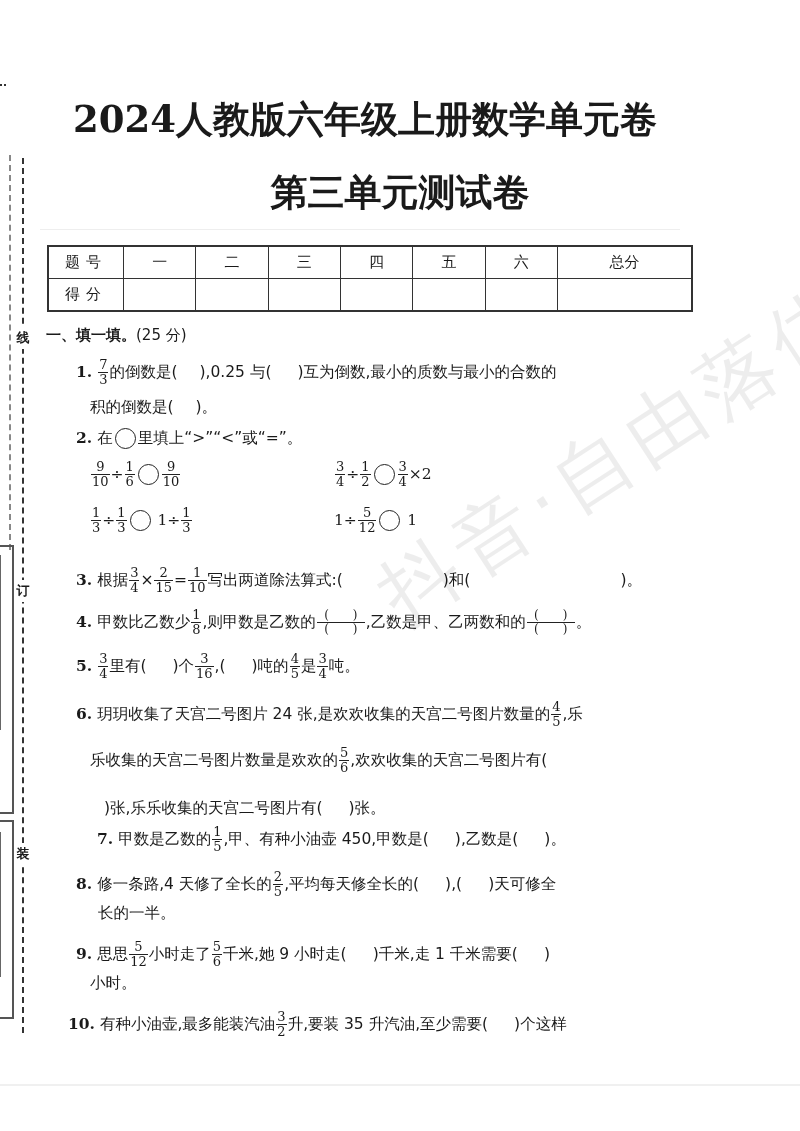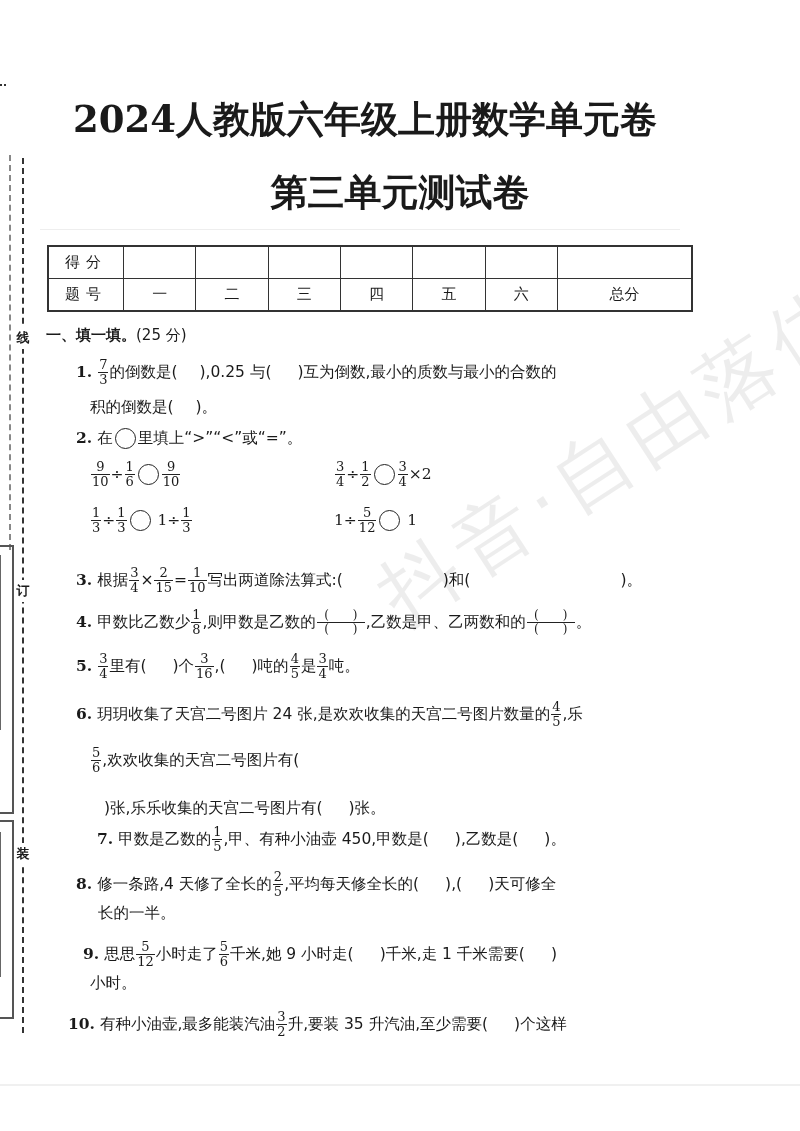--- a/index.html
+++ b/index.html
@@ -59,38 +59,38 @@
     </div>
 </div>
 
 <div class="title">2024人教版六年级上册数学单元卷</div>
 <div class="subtitle">第三单元测试卷</div>
 <div class="rule"></div>
 
 <table class="score">
   <tbody>
       <tr>
+    <td>题号</td>
+    <td>一</td>
+    <td>二</td>
+    <td>三</td>
+    <td>四</td>
+    <td>五</td>
+    <td>六</td>
+    <td>总分</td>
+  </tr>
+  <tr>
     <td>得分</td>
     <td></td>
     <td></td>
     <td></td>
     <td></td>
     <td></td>
     <td></td>
     <td></td>
-  </tr>
-  <tr>
-    <td>题号</td>
-    <td>一</td>
-    <td>二</td>
-    <td>三</td>
-    <td>四</td>
-    <td>五</td>
-    <td>六</td>
-    <td>总分</td>
   </tr>
 </tbody>
   </table>
 
 <div class="content">
   <div class="sec" style="position:absolute; left:0; top:6px;">
     <span>一、填一填。</span><span class="pts">(25 分)</span>
   </div>
 
   <div class="q" style="left:30px; top:36px;">
@@ -131,40 +131,40 @@
   <div class="q" style="left:30px; top:330px;">
     <span class="qn">5.</span>
     <span class="frac"><span class="n">3</span><span class="d">4</span></span><span>里有(</span><span class="gap" style="width:26px"></span><span>)个</span><span class="frac"><span class="n">3</span><span class="d">16</span></span><span>,(</span><span class="gap" style="width:26px"></span><span>)吨的</span><span class="frac"><span class="n">4</span><span class="d">5</span></span><span>是</span><span class="frac"><span class="n">3</span><span class="d">4</span></span><span>吨。</span>
   </div>
 
   <div class="q" style="left:30px; top:378px;">
     <span class="qn">6.</span>
     <span>玥玥收集了天宫二号图片 24 张,是欢欢收集的天宫二号图片数量的</span><span class="frac"><span class="n">4</span><span class="d">5</span></span><span>,乐</span>
   </div>
   <div class="q" style="left:44px; top:424px;">
-    <span class="frac"><span class="n">5</span><span class="d">6</span></span><span>,欢欢收集的天宫二号图片有(</span>
+    <span>乐收集的天宫二号图片数量是欢欢的</span><span class="frac"><span class="n">5</span><span class="d">6</span></span><span>,欢欢收集的天宫二号图片有(</span>
   </div>
   <div class="q" style="left:44px; top:467px;margin-top:12px;">
     <span class="gap" style="width:14px"></span><span>)张,乐乐收集的天宫二号图片有(</span><span class="gap" style="width:26px"></span><span>)张。</span>
   </div>
 
   <div class="q" style="left:30px; top:503px;margin-left:21px;">
     <span class="qn">7.</span>
     <span>甲数是乙数的</span><span class="frac"><span class="n">1</span><span class="d">5</span></span><span>,甲、有种小油壶 450,甲数是(</span><span class="gap" style="width:26px"></span><span>),乙数是(</span><span class="gap" style="width:26px"></span><span>)。</span>
   </div>
 
   <div class="q" style="left:30px; top:548px;">
     <span class="qn">8.</span>
     <span>修一条路,4 天修了全长的</span><span class="frac"><span class="n">2</span><span class="d">5</span></span><span>,平均每天修全长的(</span><span class="gap" style="width:26px"></span><span>),(</span><span class="gap" style="width:26px"></span><span>)天可修全</span>
   </div>
   <div class="q" style="left:52px; top:584px;">
     <span>长的一半。</span>
   </div>
 
-  <div class="q" style="left:30px; top:618px;margin-left:7px;">
+  <div class="q" style="left:30px; top:618px;">
     <span class="qn">9.</span>
     <span>思思</span><span class="frac"><span class="n">5</span><span class="d">12</span></span><span>小时走了</span><span class="frac"><span class="n">5</span><span class="d">6</span></span><span>千米,她 9 小时走(</span><span class="gap" style="width:26px"></span><span>)千米,走 1 千米需要(</span><span class="gap" style="width:26px"></span><span>)</span>
   </div>
   <div class="q" style="left:44px; top:654px;">
     <span>小时。</span>
   </div>
 
   <div class="q" style="left:22px; top:688px;">
     <span class="qn">10.</span>
     <span>有种小油壶,最多能装汽油</span><span class="frac"><span class="n">3</span><span class="d">2</span></span><span>升,要装 35 升汽油,至少需要(</span><span class="gap" style="width:26px"></span><span>)个这样</span>

